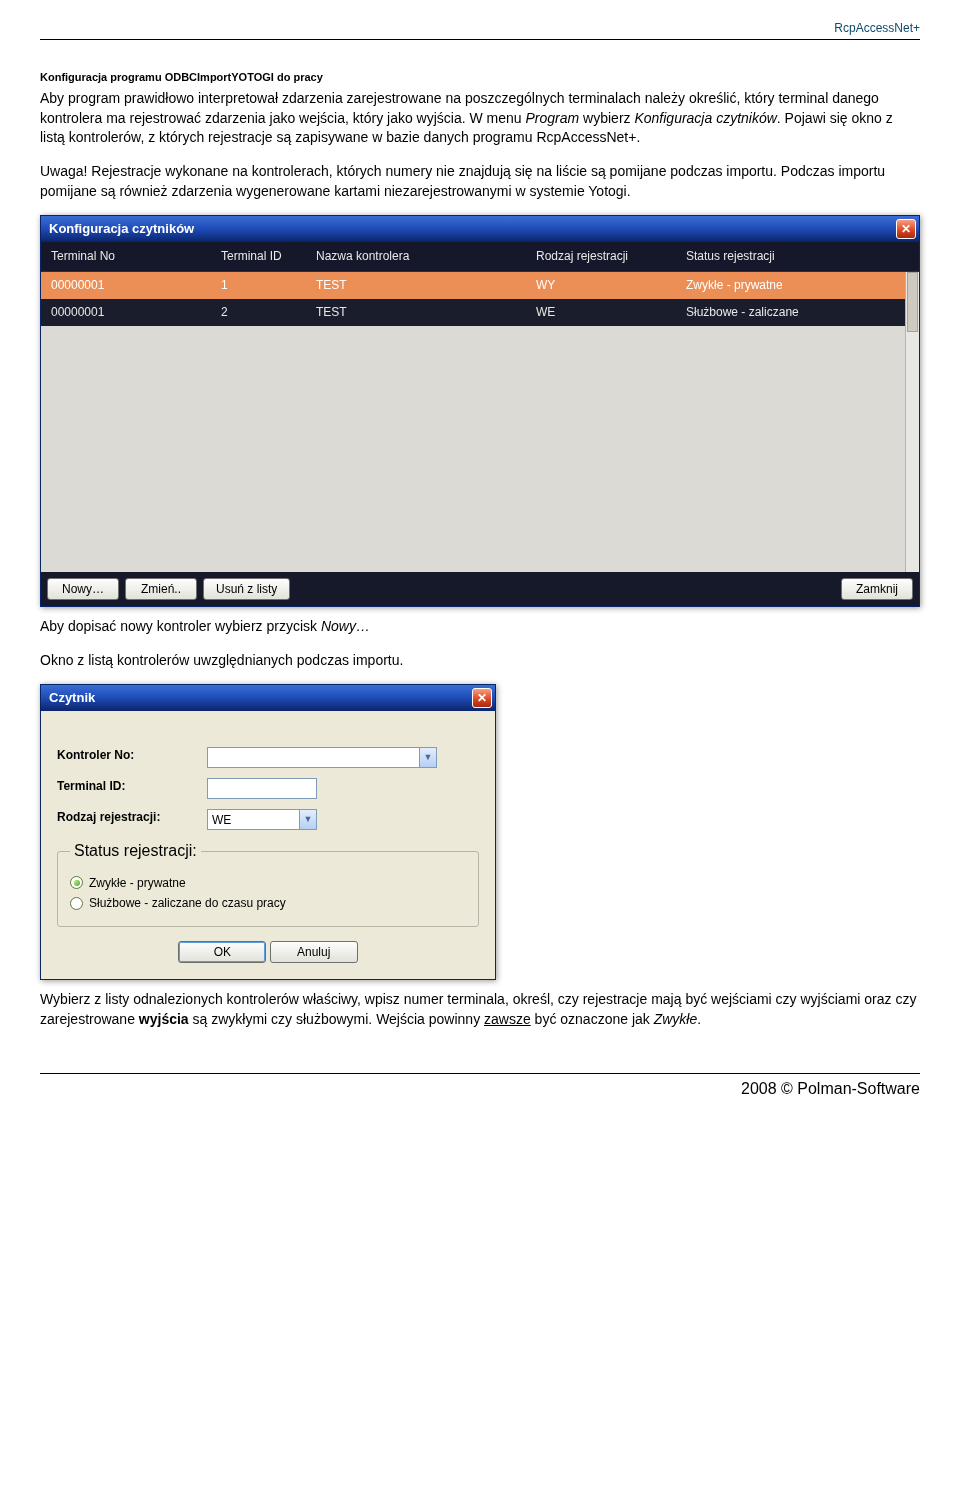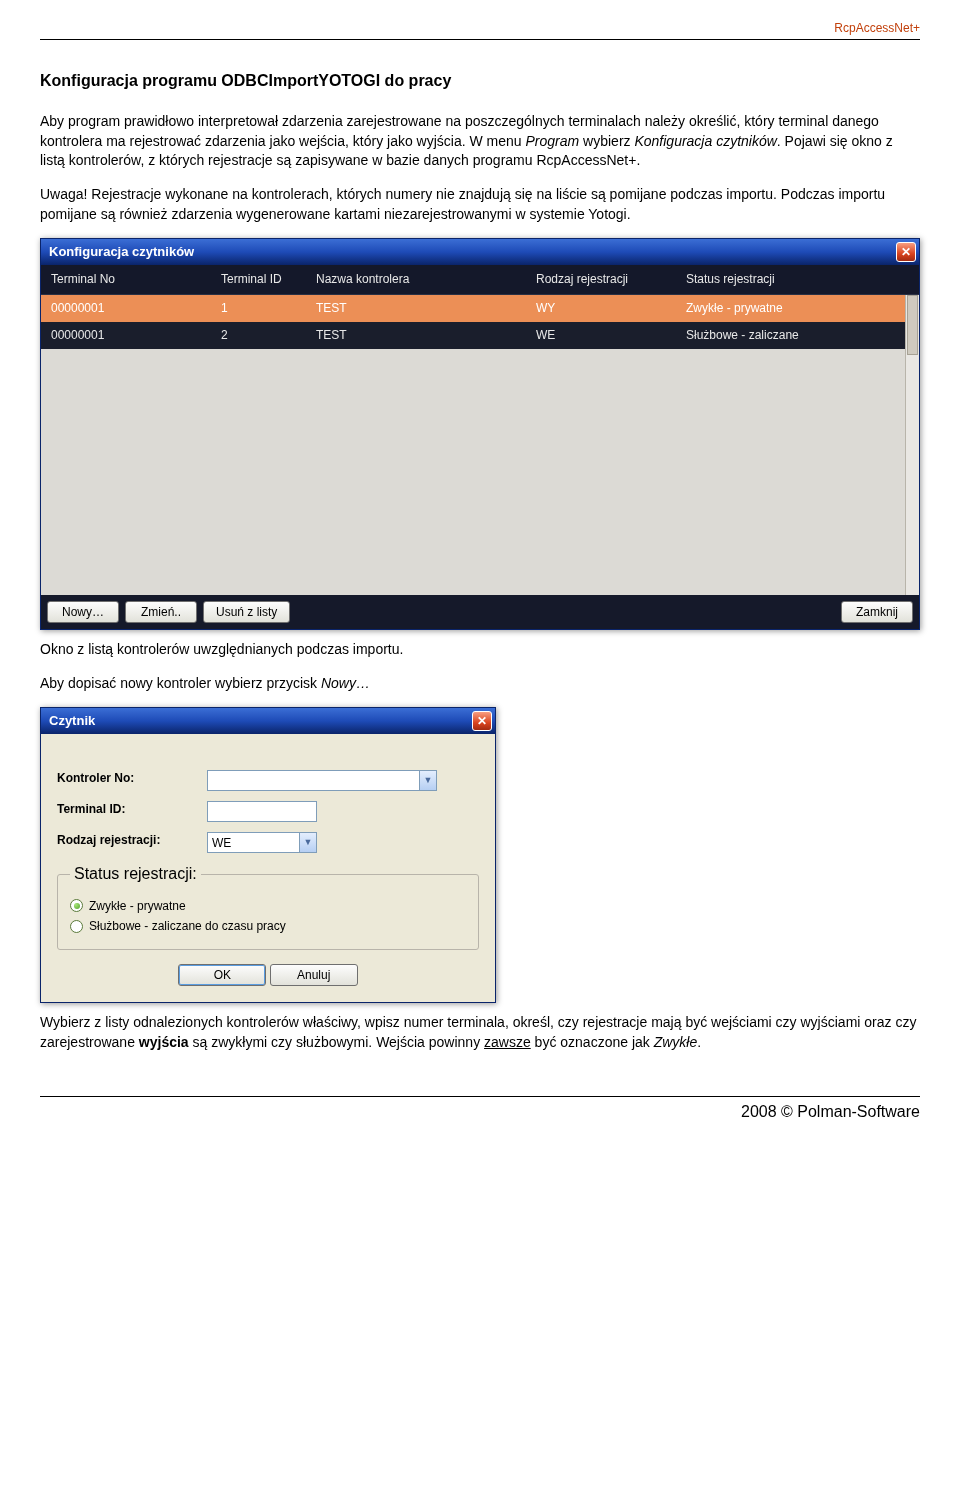--- a/index.html
+++ b/index.html
@@ -6,23 +6,23 @@
   body {
     margin: 0;
     font-family: Arial, Helvetica, sans-serif;
     background: #fff;
     width: 960px;
     color: #000;
     font-size: 14px;
     line-height: 1.4;
   }
   .page { padding: 20px 40px 10px 40px; }
-  .top-label { text-align: right; color: #c2410c; font-size: 12px; margin-bottom: 2px; }
+  .top-label { text-align: right; color: #0c4a6e; font-size: 12px; margin-bottom: 2px; }
   .top-rule { border-top: 1px solid #000; margin-bottom: 30px; }
-  h1 { font-size: 16px; font-weight: bold; margin: 0 0 20px 0; }
+  h1 { font-size: 11px; font-weight: bold; margin: 0 0 4px 0; }
   p { margin: 0 0 14px 0; }
   .italic { font-style: italic; }
   .underline { text-decoration: underline; }
   
   .win {
     background: #ece9d8;
     border: 1px solid #0a246a;
     box-shadow: 1px 1px 6px rgba(0,0,0,.4);
     margin: 6px 0 10px 0;
   }
@@ -194,25 +194,25 @@
       <div class="win-bottom">
         <button class="xp-btn">Nowy…</button>
         <button class="xp-btn">Zmień..</button>
         <button class="xp-btn">Usuń z listy</button>
         <span class="flex-fill"></span>
         <button class="xp-btn">Zamknij</button>
       </div>
     </div>
   </div>
 
-  <p>Okno z listą kontrolerów uwzględnianych podczas importu.</p>
-
   <p>
     <span>Aby dopisać nowy kontroler wybierz przycisk </span><span class="italic">Nowy…</span>
   </p>
+
+  <p>Okno z listą kontrolerów uwzględnianych podczas importu.</p>
 
   <div class="win dlg2">
     <div class="titlebar">
       <span>Czytnik</span>
       <span class="spacer"></span>
       <span class="close-btn">✕</span>
     </div>
     <div class="dlg2-body">
       <div style="height:20px;"></div>
       <div class="form-row">

